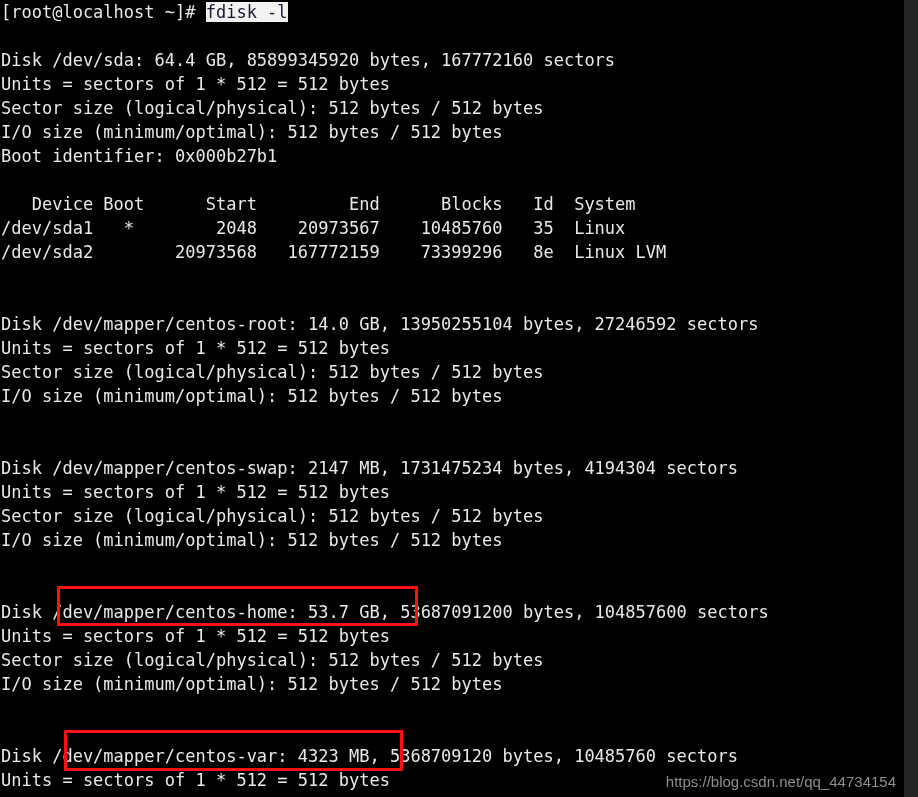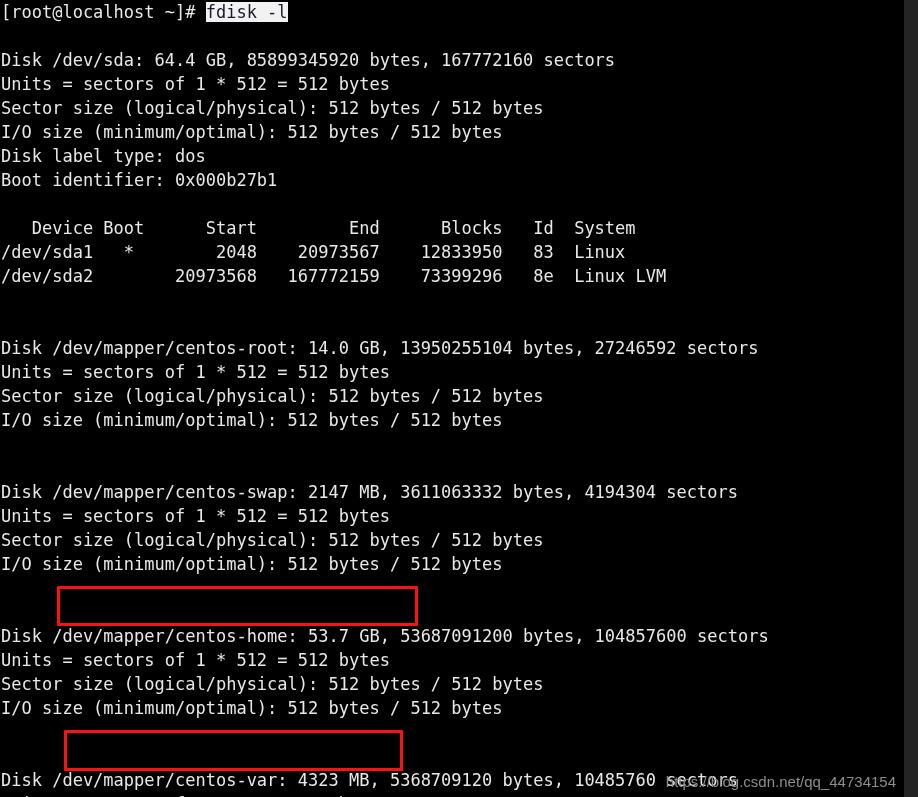--- a/index.html
+++ b/index.html
@@ -82,35 +82,34 @@
 <div id="terminal">
   <div class="screen">
 
     <div class="line"><span>[root@localhost ~]# </span><span class="sel">fdisk -l</span></div>
 
     <div class="line blank"></div>
     <div class="line">Disk /dev/sda: 64.4 GB, 85899345920 bytes, 167772160 sectors</div>
     <div class="line">Units = sectors of 1 * 512 = 512 bytes</div>
     <div class="line">Sector size (logical/physical): 512 bytes / 512 bytes</div>
     <div class="line">I/O size (minimum/optimal): 512 bytes / 512 bytes</div>
-    <div class="line">Disk label type: dos</div>
     <div class="line">Boot identifier: 0x000b27b1</div>
     <div class="line blank"></div>
     <div class="line">   Device Boot      Start         End      Blocks   Id  System</div>
-    <div class="line">/dev/sda1   *        2048    20973567    12833950   83  Linux</div>
+    <div class="line">/dev/sda1   *        2048    20973567    10485760   35  Linux</div>
     <div class="line">/dev/sda2        20973568   167772159    73399296   8e  Linux LVM</div>
     <div class="line blank"></div>
     <div class="line blank"></div>
     <div class="line">Disk /dev/mapper/centos-root: 14.0 GB, 13950255104 bytes, 27246592 sectors</div>
     <div class="line">Units = sectors of 1 * 512 = 512 bytes</div>
     <div class="line">Sector size (logical/physical): 512 bytes / 512 bytes</div>
     <div class="line">I/O size (minimum/optimal): 512 bytes / 512 bytes</div>
     <div class="line blank"></div>
     <div class="line blank"></div>
-    <div class="line">Disk /dev/mapper/centos-swap: 2147 MB, 3611063332 bytes, 4194304 sectors</div>
+    <div class="line">Disk /dev/mapper/centos-swap: 2147 MB, 1731475234 bytes, 4194304 sectors</div>
     <div class="line">Units = sectors of 1 * 512 = 512 bytes</div>
     <div class="line">Sector size (logical/physical): 512 bytes / 512 bytes</div>
     <div class="line">I/O size (minimum/optimal): 512 bytes / 512 bytes</div>
     <div class="line blank"></div>
     <div class="line blank"></div>
     <div class="line">Disk /dev/mapper/centos-home: 53.7 GB, 53687091200 bytes, 104857600 sectors</div>
     <div class="line">Units = sectors of 1 * 512 = 512 bytes</div>
     <div class="line">Sector size (logical/physical): 512 bytes / 512 bytes</div>
     <div class="line">I/O size (minimum/optimal): 512 bytes / 512 bytes</div>
     <div class="line blank"></div>

